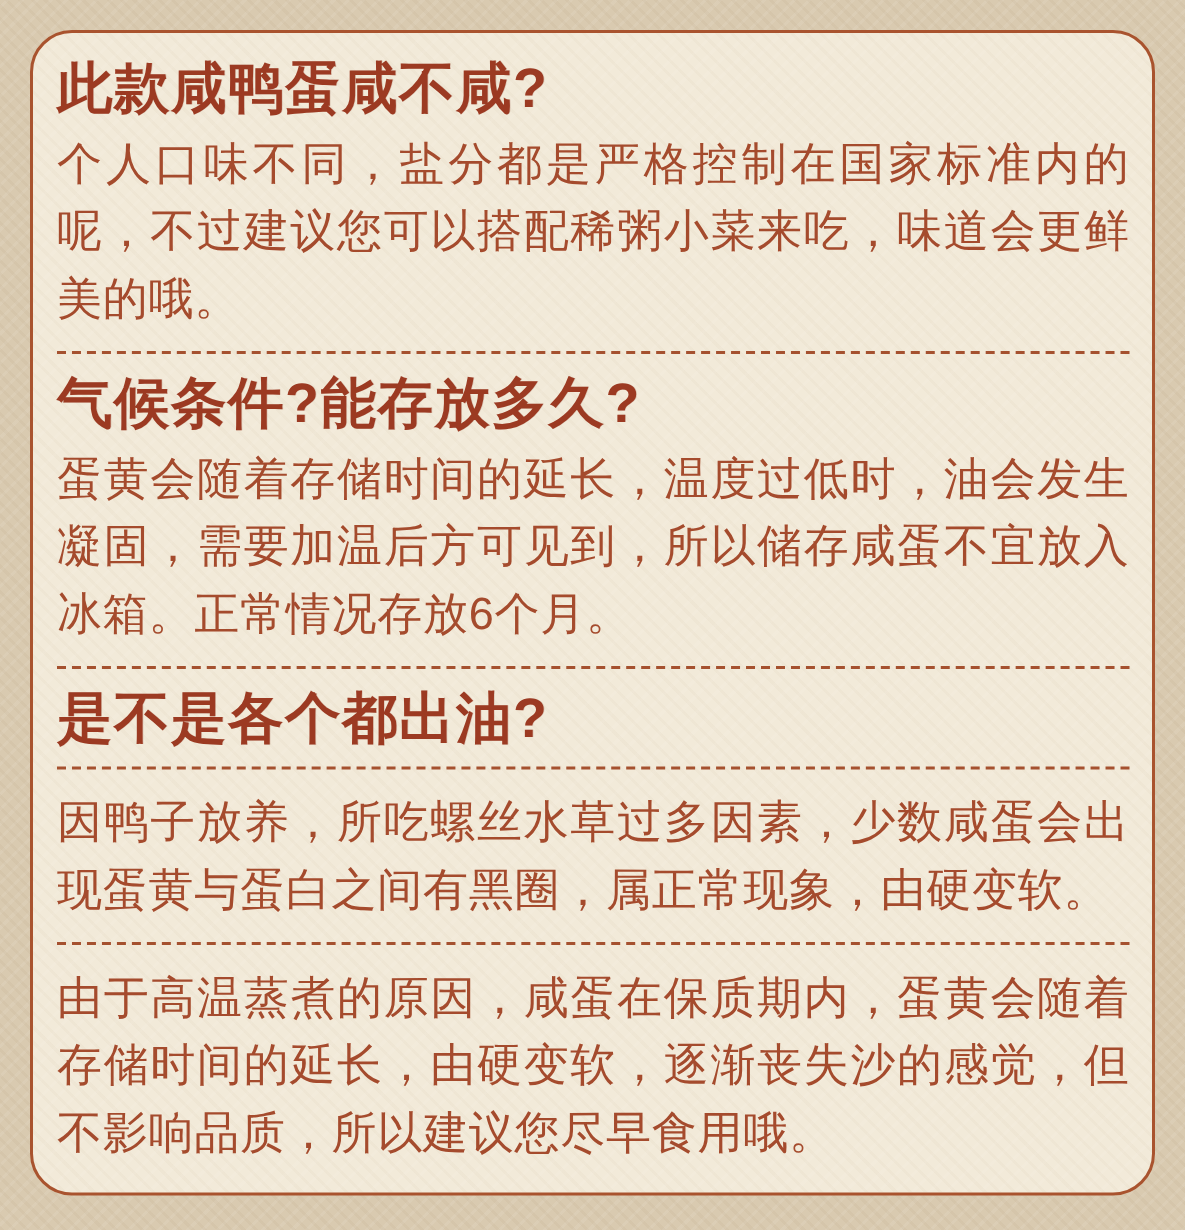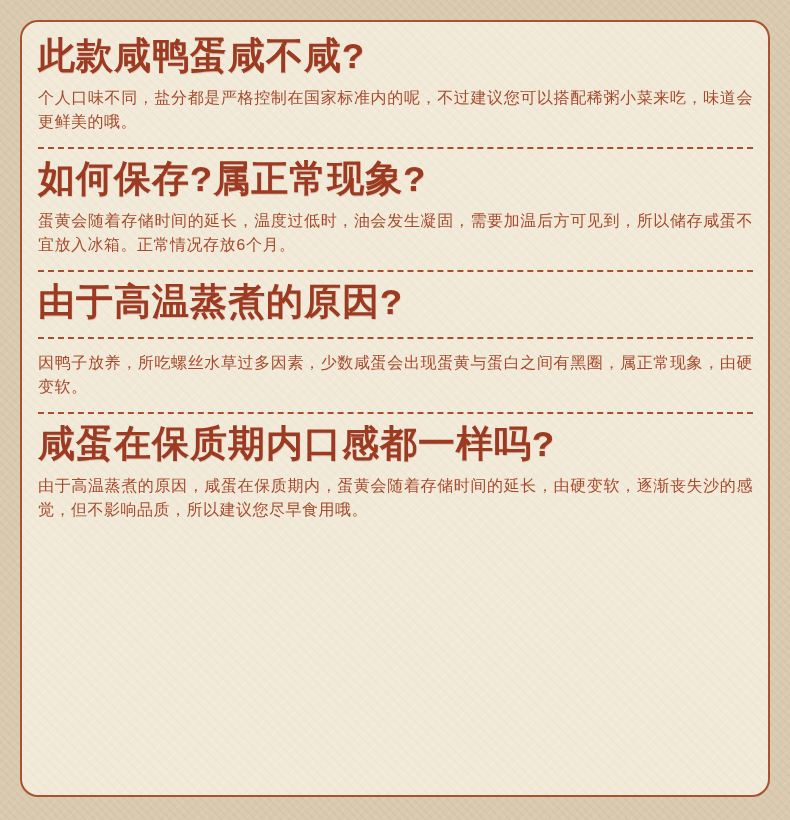--- a/index.html
+++ b/index.html
@@ -24,37 +24,36 @@
     font-family: "Liberation Sans", "DejaVu Sans", sans-serif;
   }
   .faq-card {
     position: absolute;
     left: 20px; top: 20px; right: 20px; bottom: 23px;
     background-color: var(--bg-card);
     background-image:
       repeating-linear-gradient(45deg, rgba(160,130,85,0.04) 0 2px, rgba(0,0,0,0) 2px 7px),
       repeating-linear-gradient(-45deg, rgba(255,255,255,0.06) 0 2px, rgba(0,0,0,0) 2px 8px);
     border: 2px solid var(--border-red);
-    border-radius: 18px;
+    border-radius: 28px;
     padding: 17px 15px 10px 16px;
-    font-family: Liberation Mono, monospace;
   }
   .faq-item { margin: 0; }
   .faq-q {
     margin: 0 0 8px 0;
     font-size: 37px;
     line-height: 1.08;
     font-weight: 700;
     color: var(--heading-red);
     letter-spacing: 1px;
     text-shadow: 0.5px 0.5px 0 rgba(120,40,20,0.18);
   }
   .faq-a {
     margin: 0;
-    font-size: 16px;
+    font-size: 30px;
     line-height: 1.5;
     color: var(--body-red);
     text-align: justify;
     letter-spacing: 0.5px;
   }
   .divider {
     border: none;
     border-top: 2px dashed var(--divider-red);
     margin: 12px 0 13px 0;
     height: 0;
@@ -65,33 +64,32 @@
 
 <div class="faq-card">
 
   <section class="faq-item">
     <h2 class="faq-q">此款咸鸭蛋咸不咸?</h2>
     <p class="faq-a">个人口味不同，盐分都是严格控制在国家标准内的呢，不过建议您可以搭配稀粥小菜来吃，味道会更鲜美的哦。</p>
   </section>
   <hr class="divider">
 
   <section class="faq-item">
-    <h2 class="faq-q">如何保存?属正常现象?</h2>
+    <h2 class="faq-q">气候条件?能存放多久?</h2>
     <p class="faq-a">蛋黄会随着存储时间的延长，温度过低时，油会发生凝固，需要加温后方可见到，所以储存咸蛋不宜放入冰箱。正常情况存放6个月。</p>
   </section>
   <hr class="divider">
 
   <section class="faq-item">
-    <h2 class="faq-q">由于高温蒸煮的原因?</h2>
+    <h2 class="faq-q">是不是各个都出油?</h2>
   </section>
   <hr class="divider">
 
   <section class="faq-item">
     <p class="faq-a">因鸭子放养，所吃螺丝水草过多因素，少数咸蛋会出现蛋黄与蛋白之间有黑圈，属正常现象，由硬变软。</p>
   </section>
   <hr class="divider">
 
   <section class="faq-item">
-    <h2 class="faq-q">咸蛋在保质期内口感都一样吗?</h2>
     <p class="faq-a">由于高温蒸煮的原因，咸蛋在保质期内，蛋黄会随着存储时间的延长，由硬变软，逐渐丧失沙的感觉，但不影响品质，所以建议您尽早食用哦。</p>
   </section>
 
 </div>
 
 </body></html>

